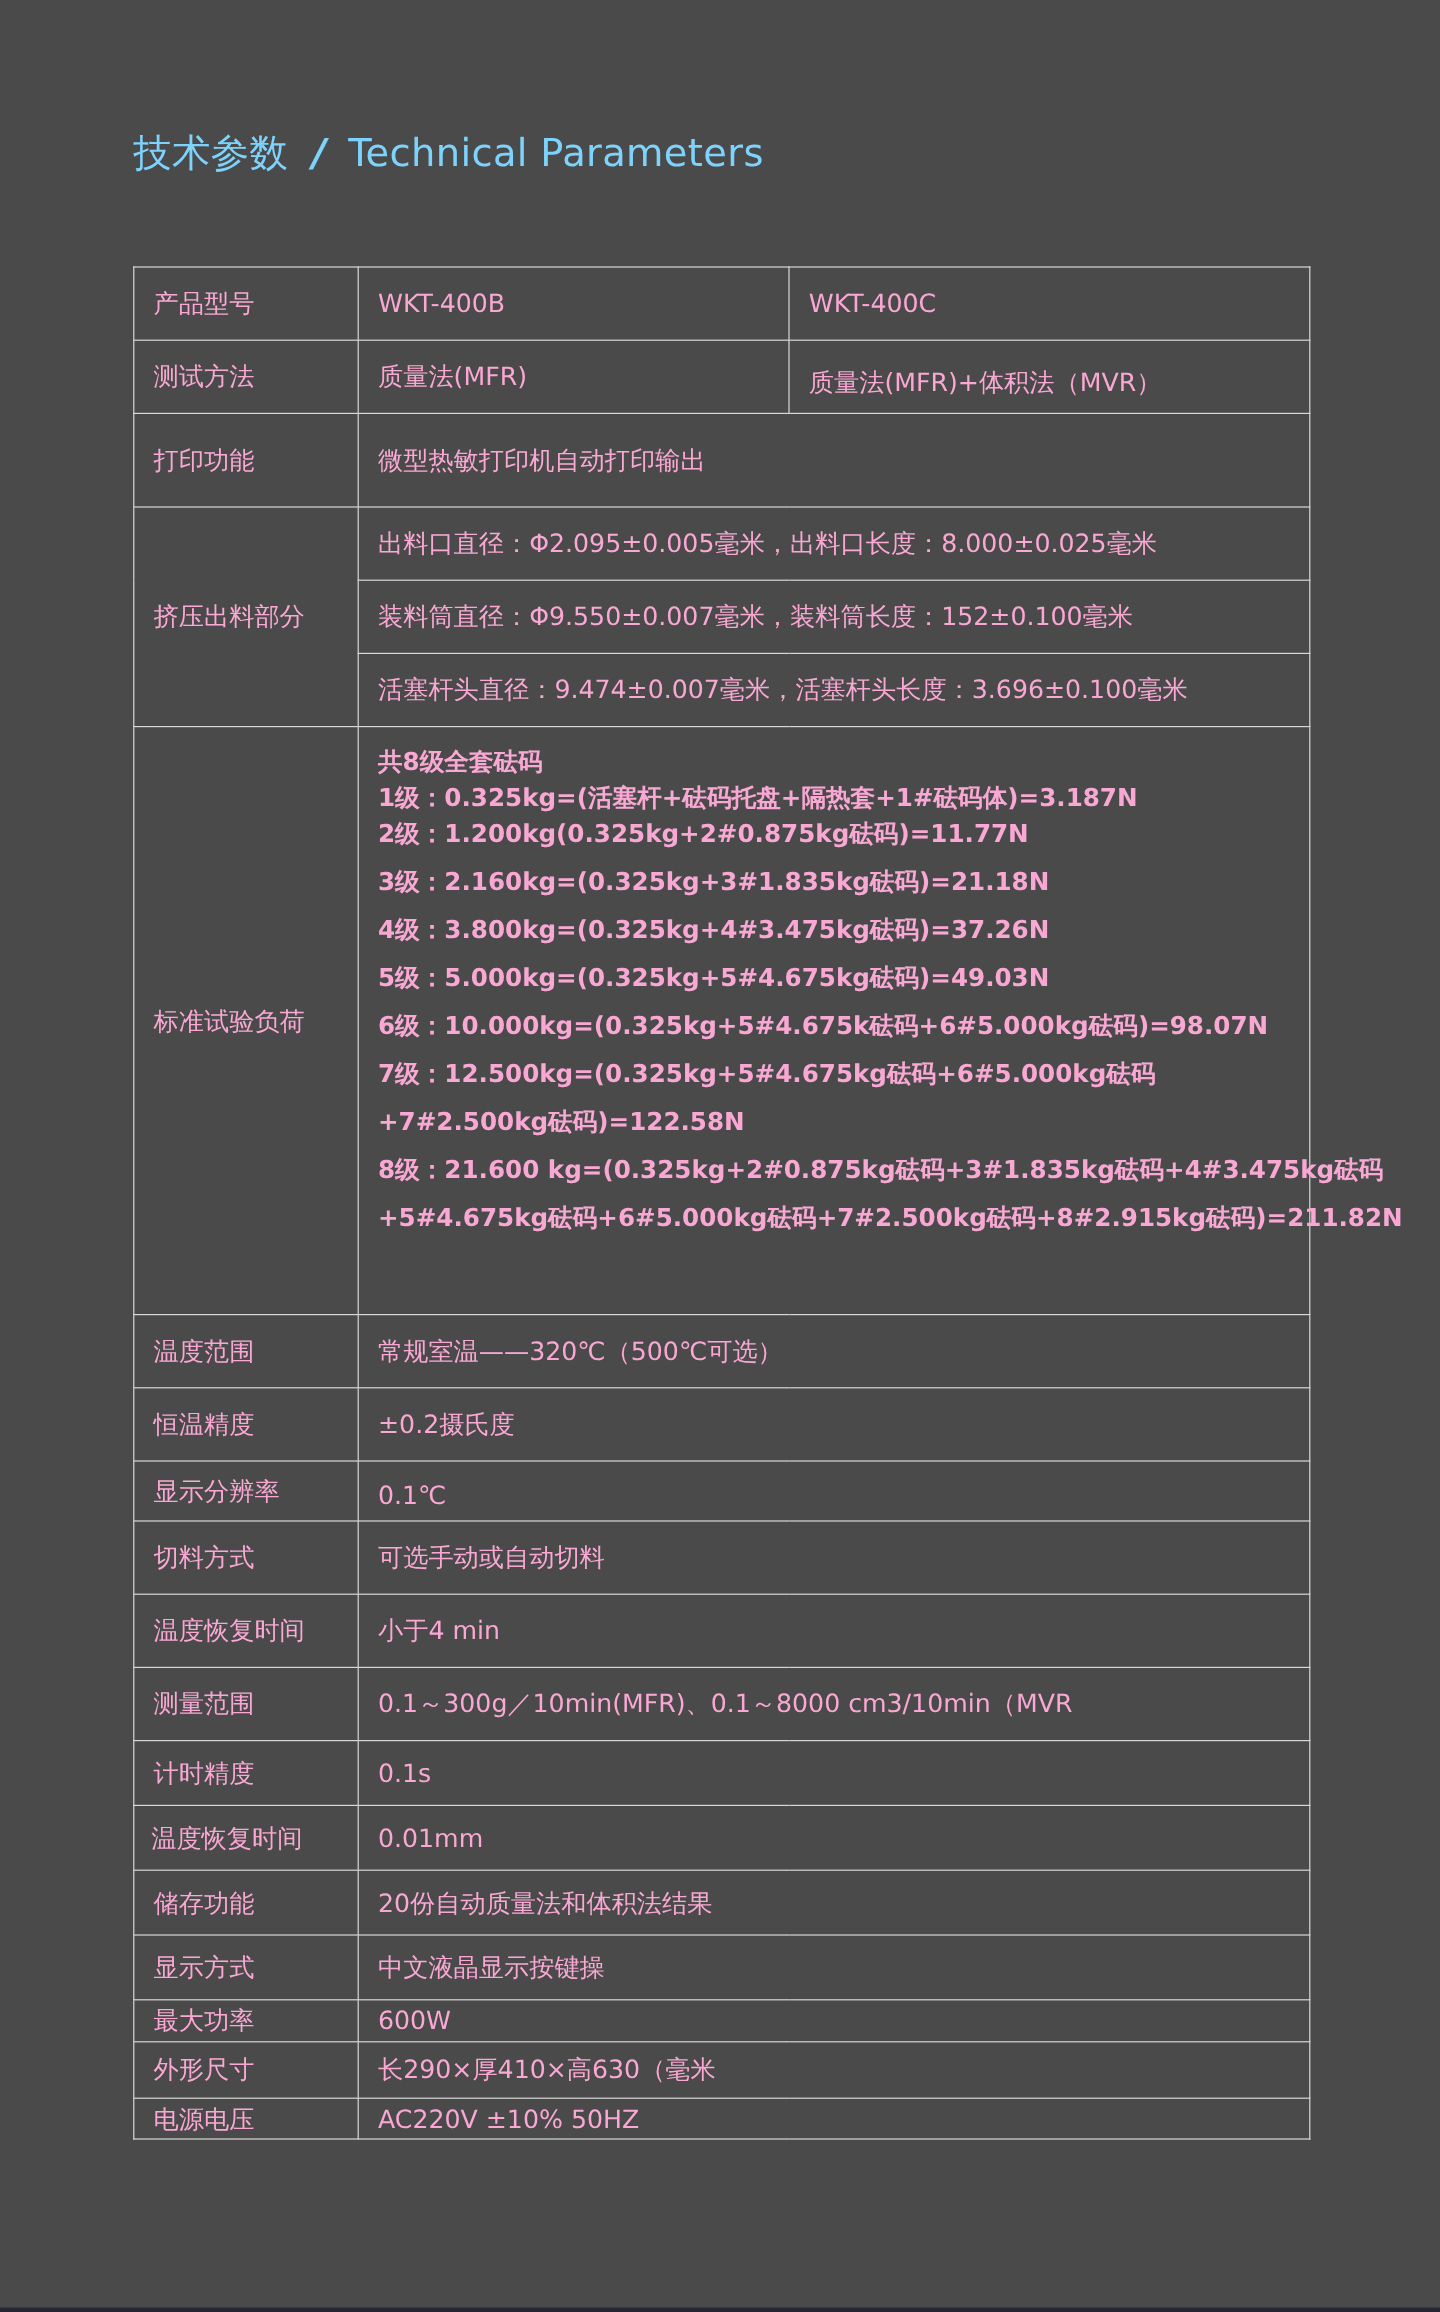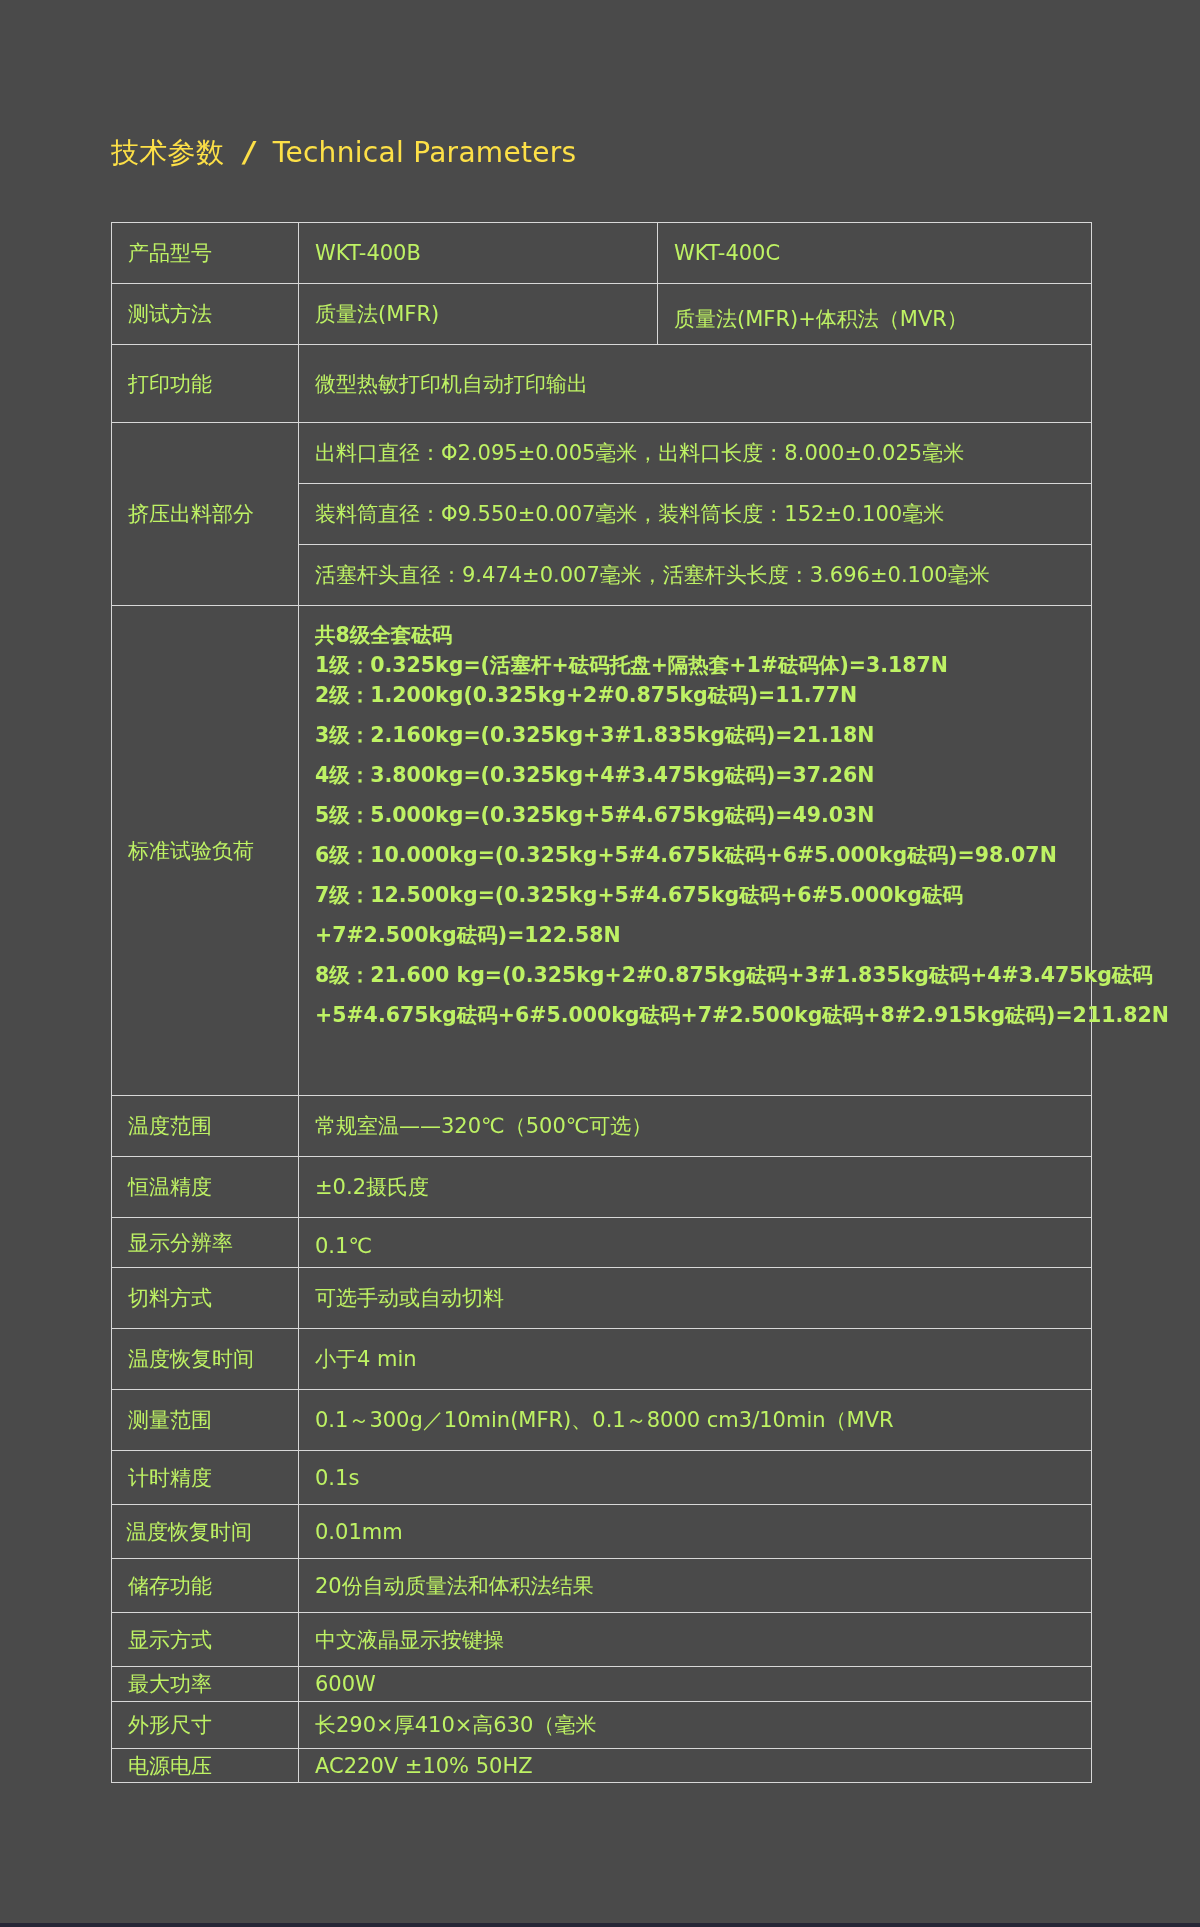--- a/index.html
+++ b/index.html
@@ -2,31 +2,31 @@
 <html><head>
 <meta charset="utf-8">
 <style>
   html, body { margin:0; padding:0; }
   body {
     width:1200px; height:1927px; background:#4a4a4a;
     font-family:"DejaVu Sans","Liberation Sans",sans-serif;
     color:#f2f2f2; position:relative; overflow:hidden;
   }
   .title {
-    position:absolute; left:111px; top:134px; font-size:28px; color:#fde047;
+    position:absolute; left:111px; top:106px; font-size:32px; color:#7dd3fc;
     letter-spacing:0.3px; white-space:nowrap;
   }
   .title .sep { display:inline-block; margin:0 18px 0 20px; font-weight:bold; font-style:italic; }
   table.spec {
     position:absolute; left:111px; top:222px; width:981px;
     border-collapse:collapse; table-layout:fixed;
   }
   table.spec td {
     border:1.5px solid #d8d8d8; padding:0 0 0 16px; font-size:21px;
-    color:#bef264; vertical-align:middle; white-space:nowrap;
+    color:#f9a8d4; vertical-align:middle; white-space:nowrap;
   }
   td.lbl { width:170px; padding-left:16px; }
   td.c1 { width:342px;margin-top:24px; }
   .load-cell { padding-top:14px !important; vertical-align:top !important; }
   .load-cell div { line-height:30px; font-size:20.5px;font-weight:bold; }
   .load-cell div.gap { margin-top:10px; }
   .bottom-bar { position:absolute; left:0; bottom:0; width:1200px; height:4px; background:#262636; }
 </style>
 </head>
 <body>

